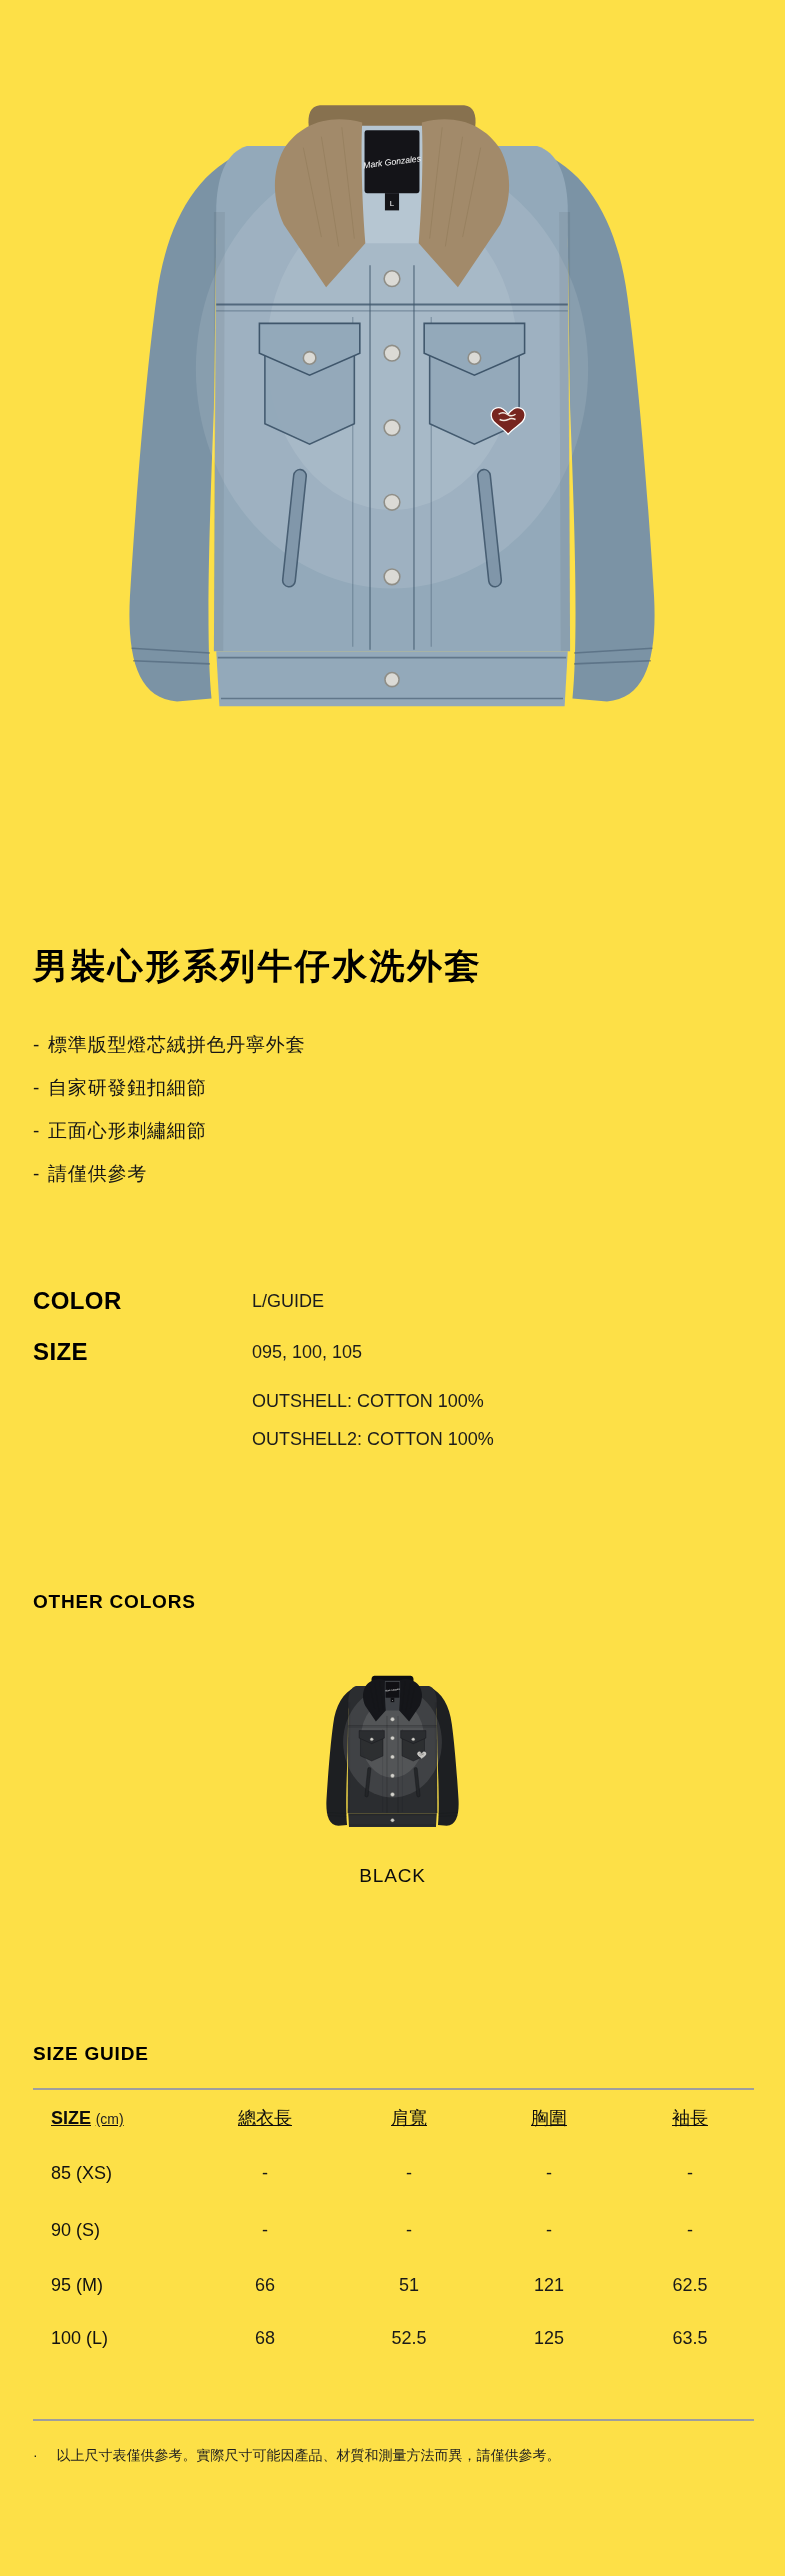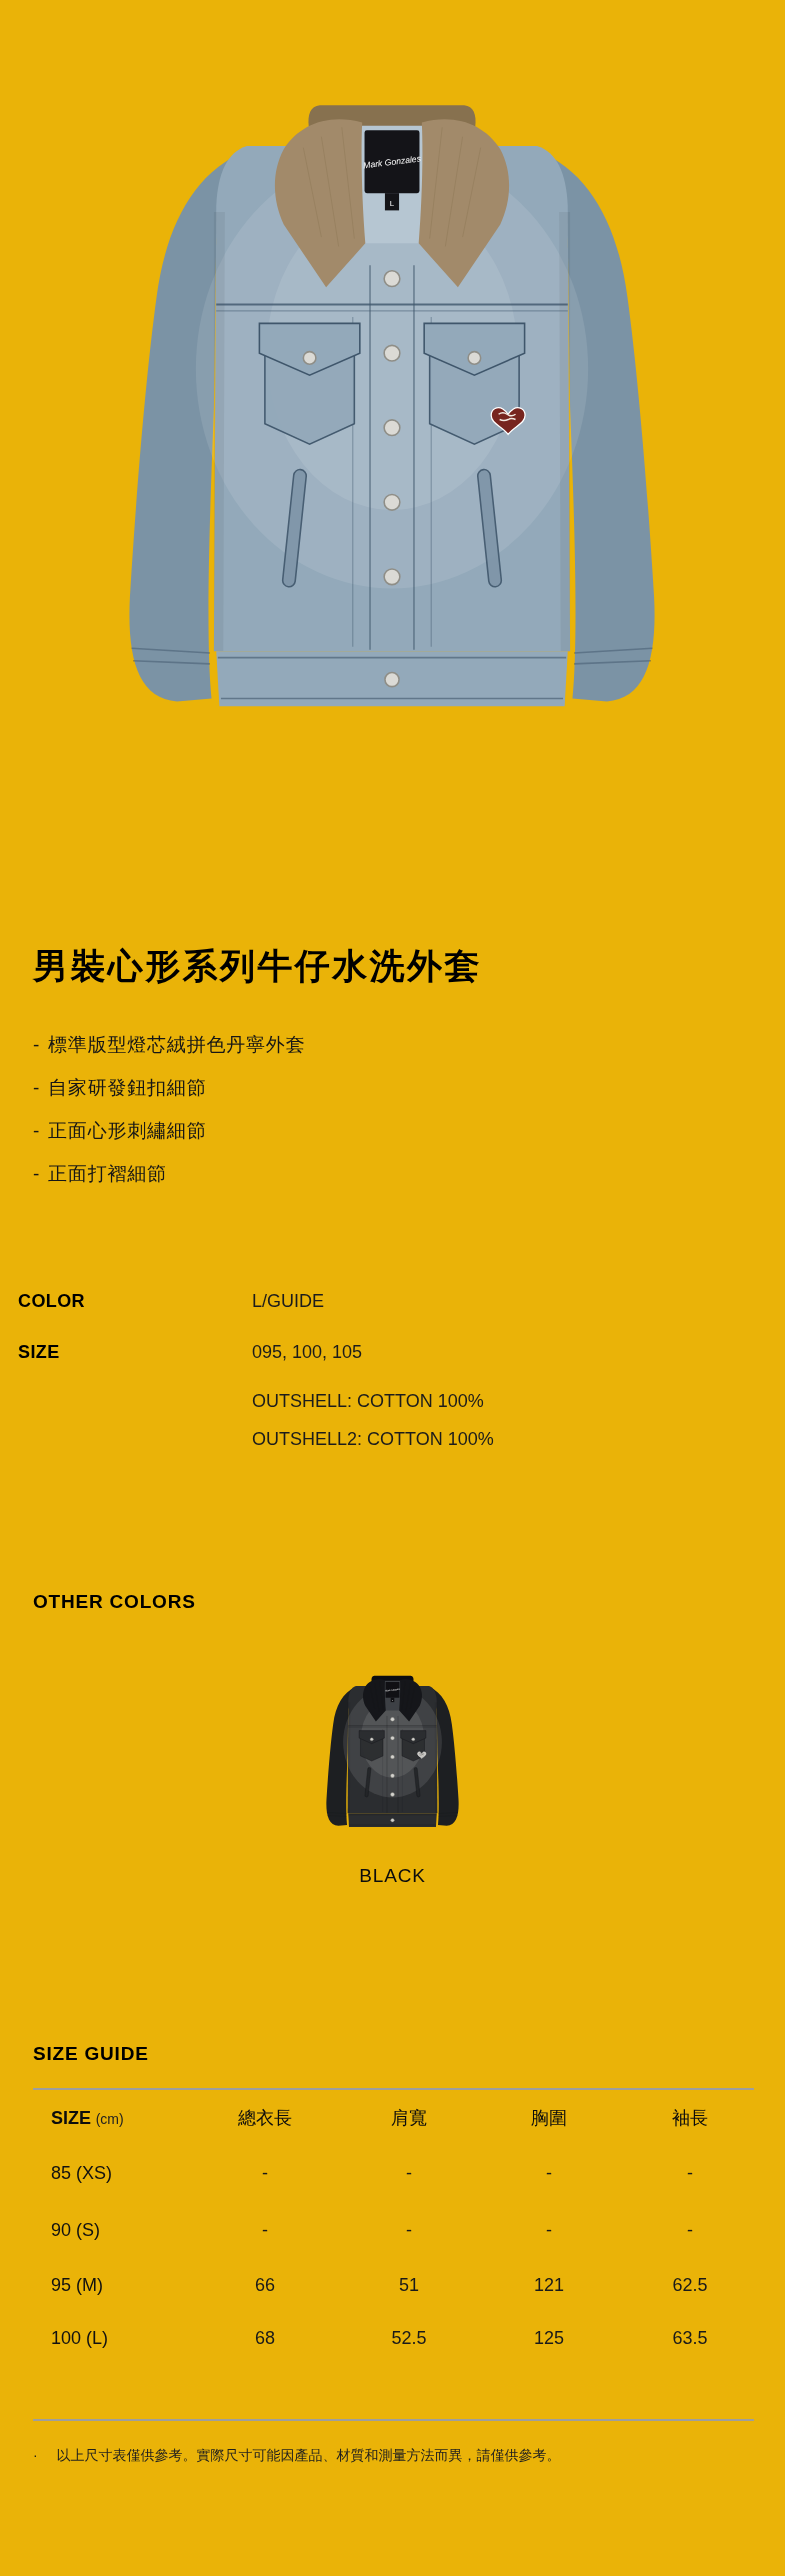--- a/index.html
+++ b/index.html
@@ -1,37 +1,37 @@
 <!DOCTYPE html>
 <html style="font-size:12.6px"><head>
 <meta charset="utf-8">
 <style>
   * { margin:0; padding:0; box-sizing:border-box; }
   html,body { background:#ffffff; }
   .page {
-    position:relative; width:785px; height:2576px; background:#eab308;
+    position:relative; width:785px; height:2576px; background:#fde047;
     font-family:"Liberation Sans","DejaVu Sans",sans-serif; color:#0b0b0b; overflow:hidden;
   }
   .abs { position:absolute; }
 
   
   .hero { left:86px; top:55px; width:612px; height:667px; }
   .thumb-box { left:285px; top:1663px; width:215px; height:168px; display:flex; align-items:center; justify-content:center; }
 
   
   .jacket-svg { display:block; }
 
   
   .title { left:33px; top:945px; font-size:35px; font-weight:700; letter-spacing:2.4px; line-height:42px; color:#000; }
   .features { left:33px; top:1023px; list-style:none; }
   .features li { height:43px; line-height:43px; font-size:19px; letter-spacing:0.8px; color:#161616; }
   .features .dash { margin-right:7.9px; }
 
   
-  .spec-label { left:18px; font-size:18px; font-weight:700; letter-spacing:0.4px; color:#000; }
+  .spec-label { left:33px; font-size:24px; font-weight:700; letter-spacing:0.4px; color:#000; }
   .spec-value { left:252px; font-size:18px; color:#1c1c1c; }
   .row-color  { top:1290px; height:22px; line-height:22px; }
   .row-size   { top:1341px; height:22px; line-height:22px; }
   .row-material-label { top:1390px; height:22px; line-height:22px; }
   .material-values { left:252px; top:1382px; list-style:none; }
   .material-values li { height:38px; line-height:38px; font-size:18px; color:#1c1c1c; }
 
   
   .section-heading { left:33px; font-size:19px; font-weight:700; letter-spacing:0.8px; color:#000; height:22px; line-height:22px;text-align:right; }
   .h-other-colors { top:1591px; }
@@ -44,21 +44,21 @@
   .rule-bottom { top:2419px; }
   .sg-row { left:0; width:785px; height:36px; line-height:36px; font-size:18px; }
   .sg-head { top:2100px; }
   .sg-row .cell { position:absolute; white-space:nowrap; }
   .c-label { left:51px; font-weight:500; color:#111; }
   .c-label .sub { font-size:14px; font-weight:400; margin-left:4.7px; color:#222; }
   .c0 { left:265px; transform:translateX(-50%); }
   .c1 { left:409px; transform:translateX(-50%); }
   .c2 { left:549px; transform:translateX(-50%); }
   .c3 { left:690px; transform:translateX(-50%); }
-  .sg-head .cell { font-weight:500; color:#0d0d0d; }
+  .sg-head .cell { font-weight:500; color:#0d0d0d;text-decoration:underline; }
   .sg-val { color:#1a1a1a; }
 
   .footnote { left:33px; top:2442px; height:27px; line-height:27px; font-size:14px; color:#1f1f1f; display:flex; }
   .footnote .dot { width:23.6px; font-size:14px; }
 </style>
 </head>
 <body>
 
 <svg width="0" height="0" style="position:absolute" aria-hidden="true">
   <defs>
@@ -143,21 +143,21 @@
       <use href="#jacket-art"></use>
     </svg>
   </div>
 
   <h1 class="abs title">男裝心形系列牛仔水洗外套</h1>
 
   <ul class="abs features">
     <li><span class="dash">-</span><span>標準版型燈芯絨拼色丹寧外套</span></li>
     <li><span class="dash">-</span><span>自家研發鈕扣細節</span></li>
     <li><span class="dash">-</span><span>正面心形刺繡細節</span></li>
-    <li><span class="dash">-</span><span>正面打褶細節</span></li>
+    <li><span class="dash">-</span><span>請僅供參考</span></li>
   </ul>
 
   <div class="abs row-color" style="left:0;width:785px">
     <span class="abs spec-label">COLOR</span>
     <span class="abs spec-value">L/GUIDE</span>
   </div>
   <div class="abs row-size" style="left:0;width:785px">
     <span class="abs spec-label">SIZE</span>
     <span class="abs spec-value">095, 100, 105</span>
   </div>

